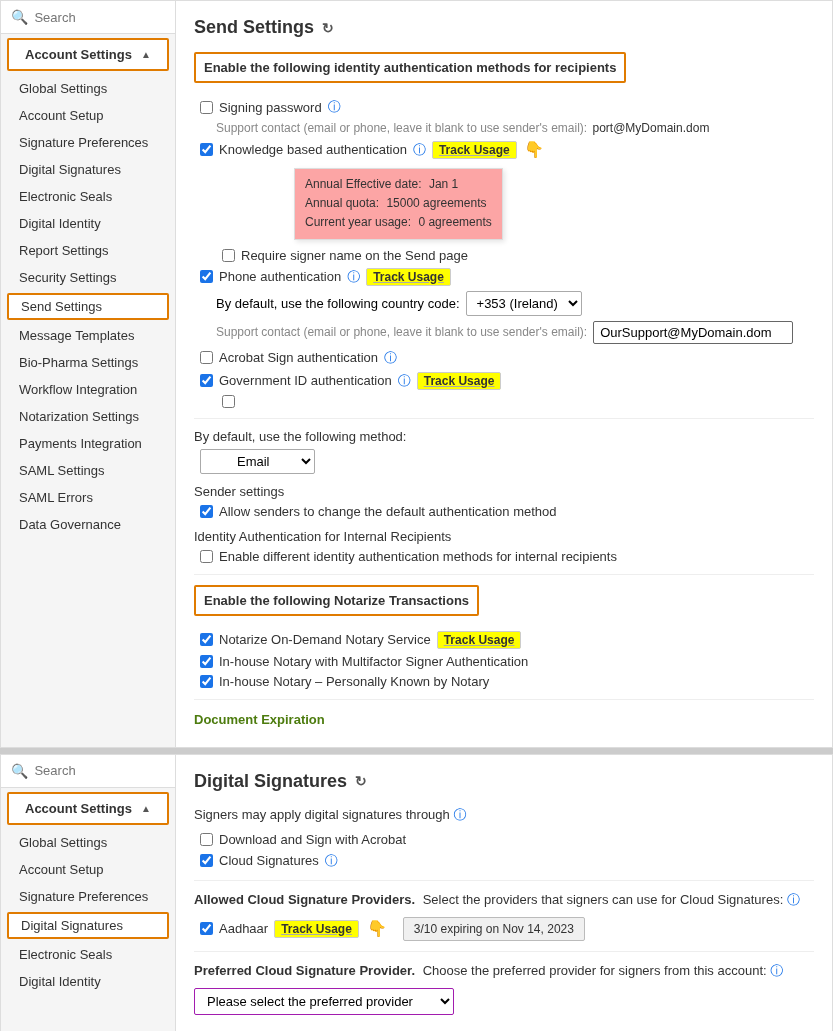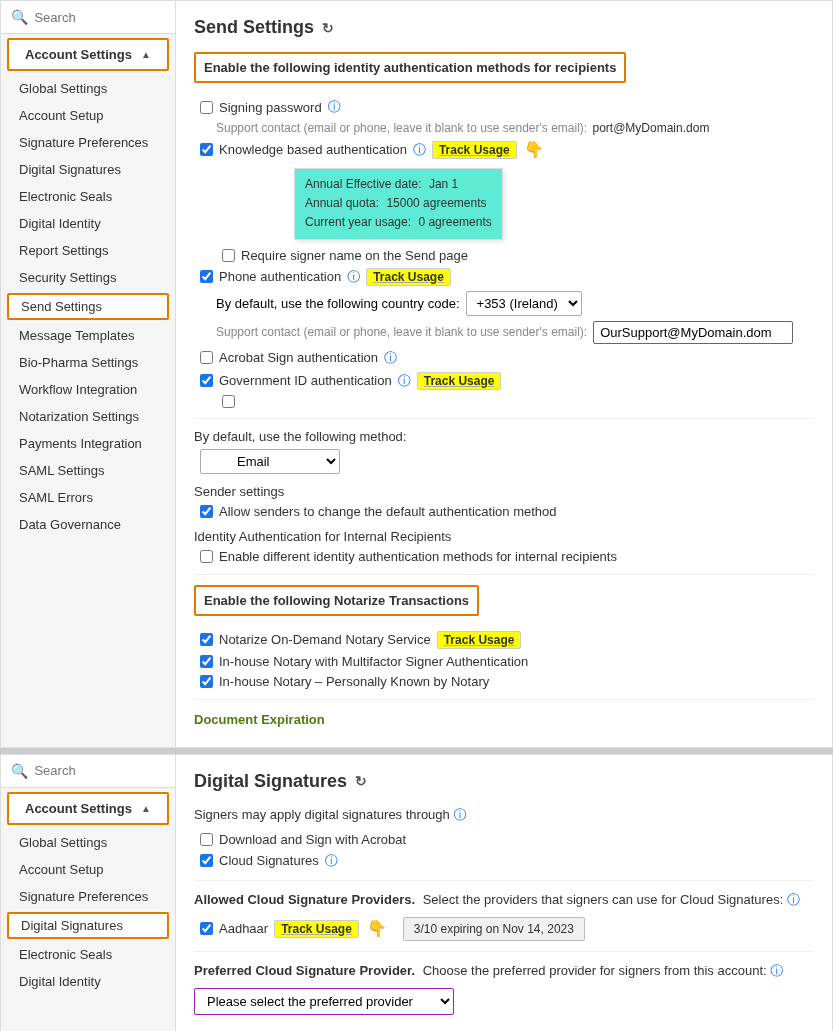--- a/index.html
+++ b/index.html
@@ -215,21 +215,21 @@
 
     .sender-settings-label {
       font-size: 13px;
       font-weight: normal;
       color: #333;
       margin: 10px 0 5px 0;
     }
 
     
     .tooltip-box {
-      background: #5eead4;
+      background: #fca5a5;
       border: 1px solid #ddd;
       padding: 6px 10px;
       font-size: 12px;
       color: #333;
       position: relative;
       margin: 4px 0 4px 100px;
       display: inline-block;
       z-index: 10;
       box-shadow: 2px 2px 5px rgba(0,0,0,0.1);
       line-height: 1.6;
@@ -408,21 +408,21 @@
       
       <div class="sub-check-row">
         <input type="checkbox" style="">
       </div>
 
       <hr class="divider-line">
 
       
       <div class="by-default-label">By default, use the following method:</div>
       <div style="margin-left: 6px; margin-bottom:10px;">
-        <select class="select-input" style="width:140px;padding-left:32px;">
+        <select class="select-input" style="width:115px;padding-left:32px;">
           <option>Email</option>
         </select>
       </div>
 
       
       <div class="sender-settings-label">Sender settings</div>
       <div class="check-row">
         <input type="checkbox" checked="" style="">
         <span>Allow senders to change the default authentication method</span>
       </div>

